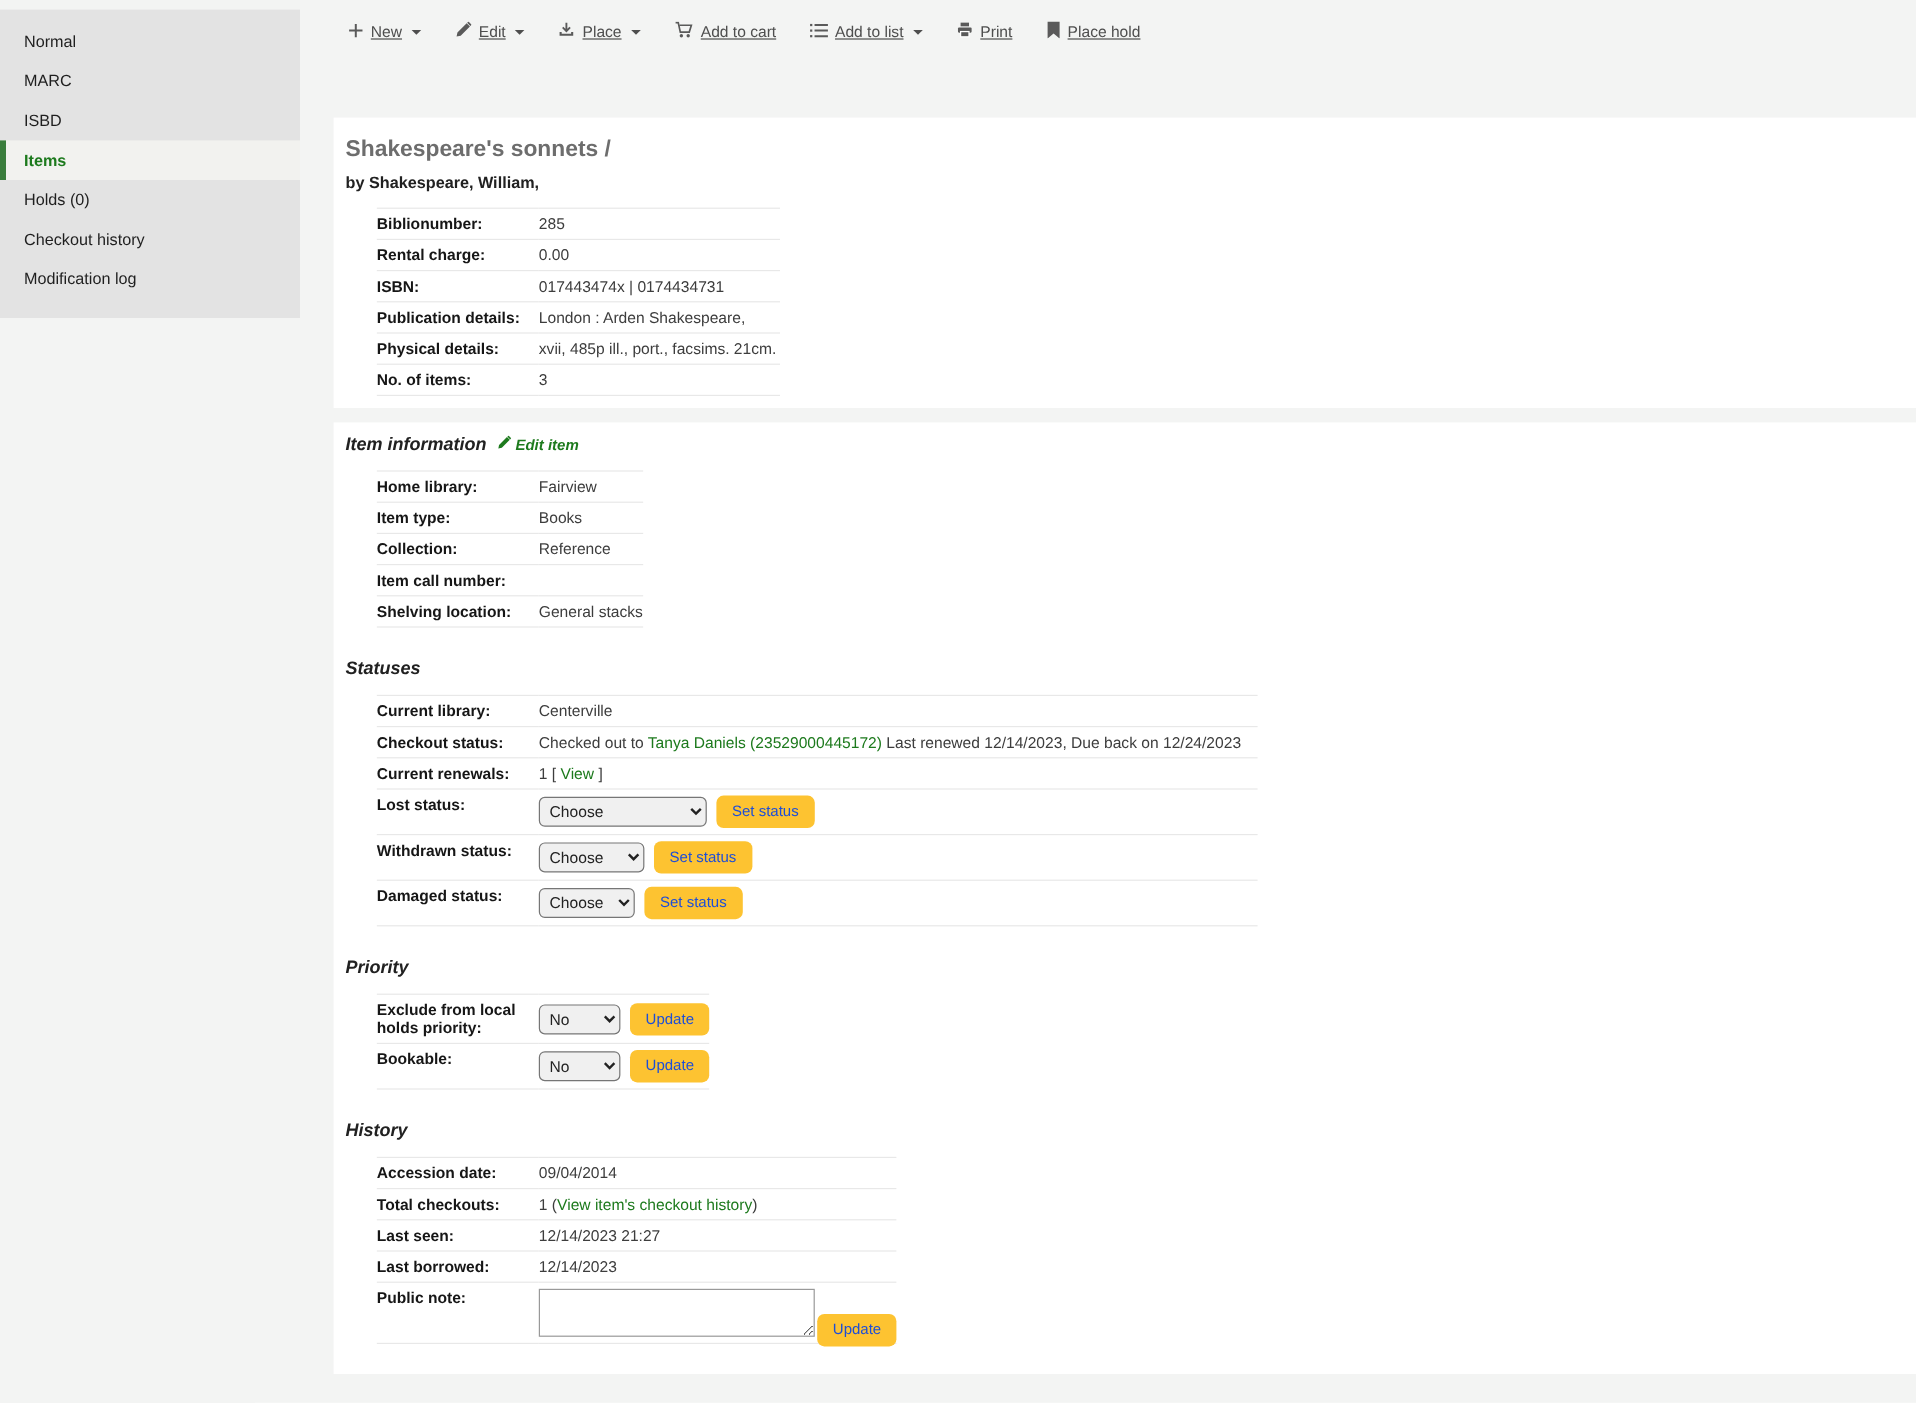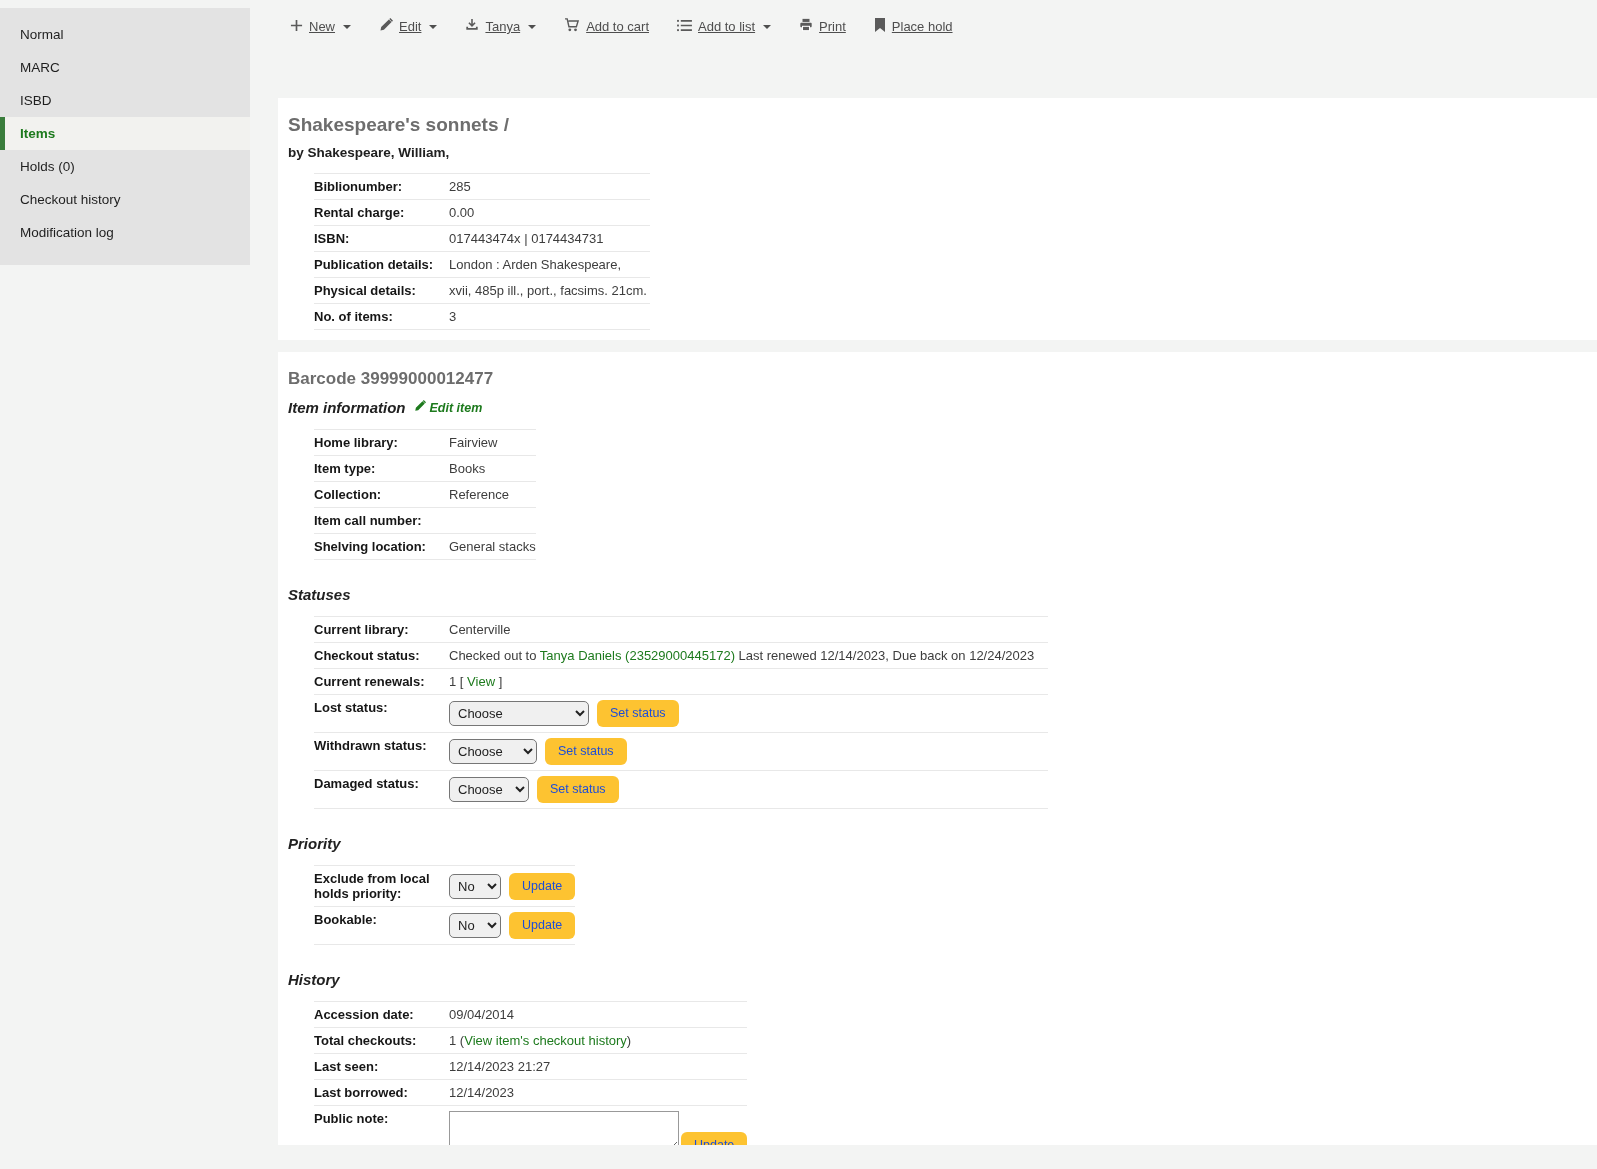--- a/index.html
+++ b/index.html
@@ -77,21 +77,21 @@
   .tbl-priority { width:246px; }
   .tbl-history  { width:426px; }
 
   .green-link { color:#1d7a1d; cursor:pointer; text-decoration:none; }
 
   select.sel {
     font-family:"Liberation Sans", sans-serif; font-size:13px; color:#222;
     background:#f0f0f0; border:1px solid #767676; border-radius:5px;
     height:25px; padding:0 4px;
   }
-  .w140{width:140px;height:27px;} .w80{width:80px;} .w88{width:88px;} .w48{width:52px;}
+  .w140{width:140px;height:27px;} .w80{width:80px;} .w88{width:88px;} .w48{width:68px;}
 
   button.btn {
     font-family:"Liberation Sans", sans-serif; font-size:12.5px; color:#1d4ed8;
     background:#fdc331; border:0; border-radius:6px; padding:7px 13px;
     cursor:pointer; line-height:13px;
   }
   .ctl-row td { padding:6px 0; }
   .ctl { display:flex; align-items:center; gap:8px; }
 
   textarea.note {
@@ -131,21 +131,21 @@
             <path d="M11.3 1.6l3.1 3.1-8.8 8.8-3.9 .8 .8-3.9zM13 0l3 3-1.2 1.2-3-3z" fill="currentColor"></path>
           </svg></span>
       <span>Edit</span>
       <span class="caret"></span>
     </span>
     <span class="tb-btn">
       <span class="icon"><svg width="14" height="14" viewBox="0 0 16 16">
             <path d="M8 1v7M4.5 5.5L8 9l3.5-3.5" stroke="currentColor" stroke-width="1.8" fill="none"></path>
             <path d="M1.5 10v3.5h13V10h-2v1.5h-9V10z" fill="currentColor"></path>
           </svg></span>
-      <span>Tanya</span>
+      <span>Place</span>
       <span class="caret"></span>
     </span>
     <span class="tb-btn">
       <span class="icon"><svg width="16" height="14" viewBox="0 0 18 16">
             <path d="M1 1h2.5l2 9h8.5l2-6.5H5" stroke="currentColor" stroke-width="1.6" fill="none"></path>
             <circle cx="6.5" cy="13.5" r="1.6" fill="currentColor"></circle>
             <circle cx="13" cy="13.5" r="1.6" fill="currentColor"></circle>
           </svg></span>
       <span>Add to cart</span>
     </span>
@@ -204,21 +204,20 @@
     </tr>
     <tr>
       <th>No. of items:</th>
       <td>3</td>
     </tr>
   </tbody>
     </table>
 </section>
 
 <section class="card card2">
-  <h3 class="barcode-heading">Barcode 39999000012477</h3>
 
   <div class="section-heading" style="margin-top:10px;">
     <span>Item information</span>
     <span class="edit-item-link">
       <span><svg width="12" height="12" viewBox="0 0 16 16">
             <path d="M11.3 1.6l3.1 3.1-8.8 8.8-3.9 .8 .8-3.9zM13 0l3 3-1.2 1.2-3-3z" fill="#1d7a1d"></path>
           </svg></span>
       <span>Edit item</span>
     </span>
   </div>

